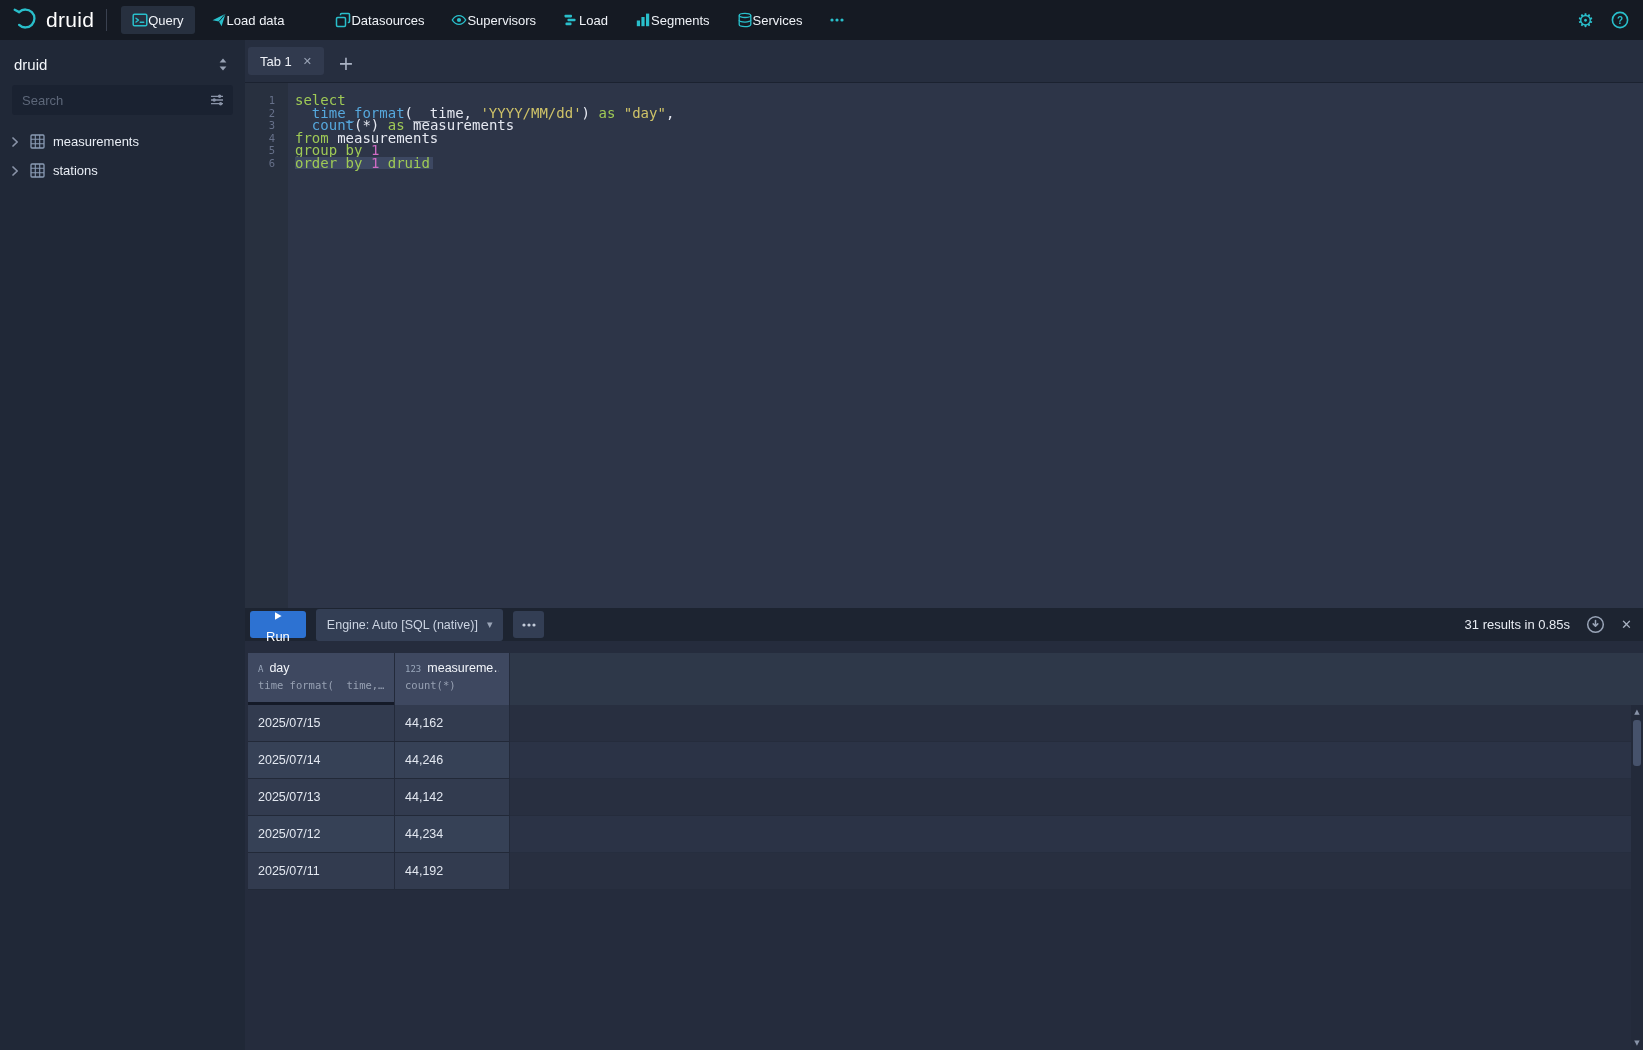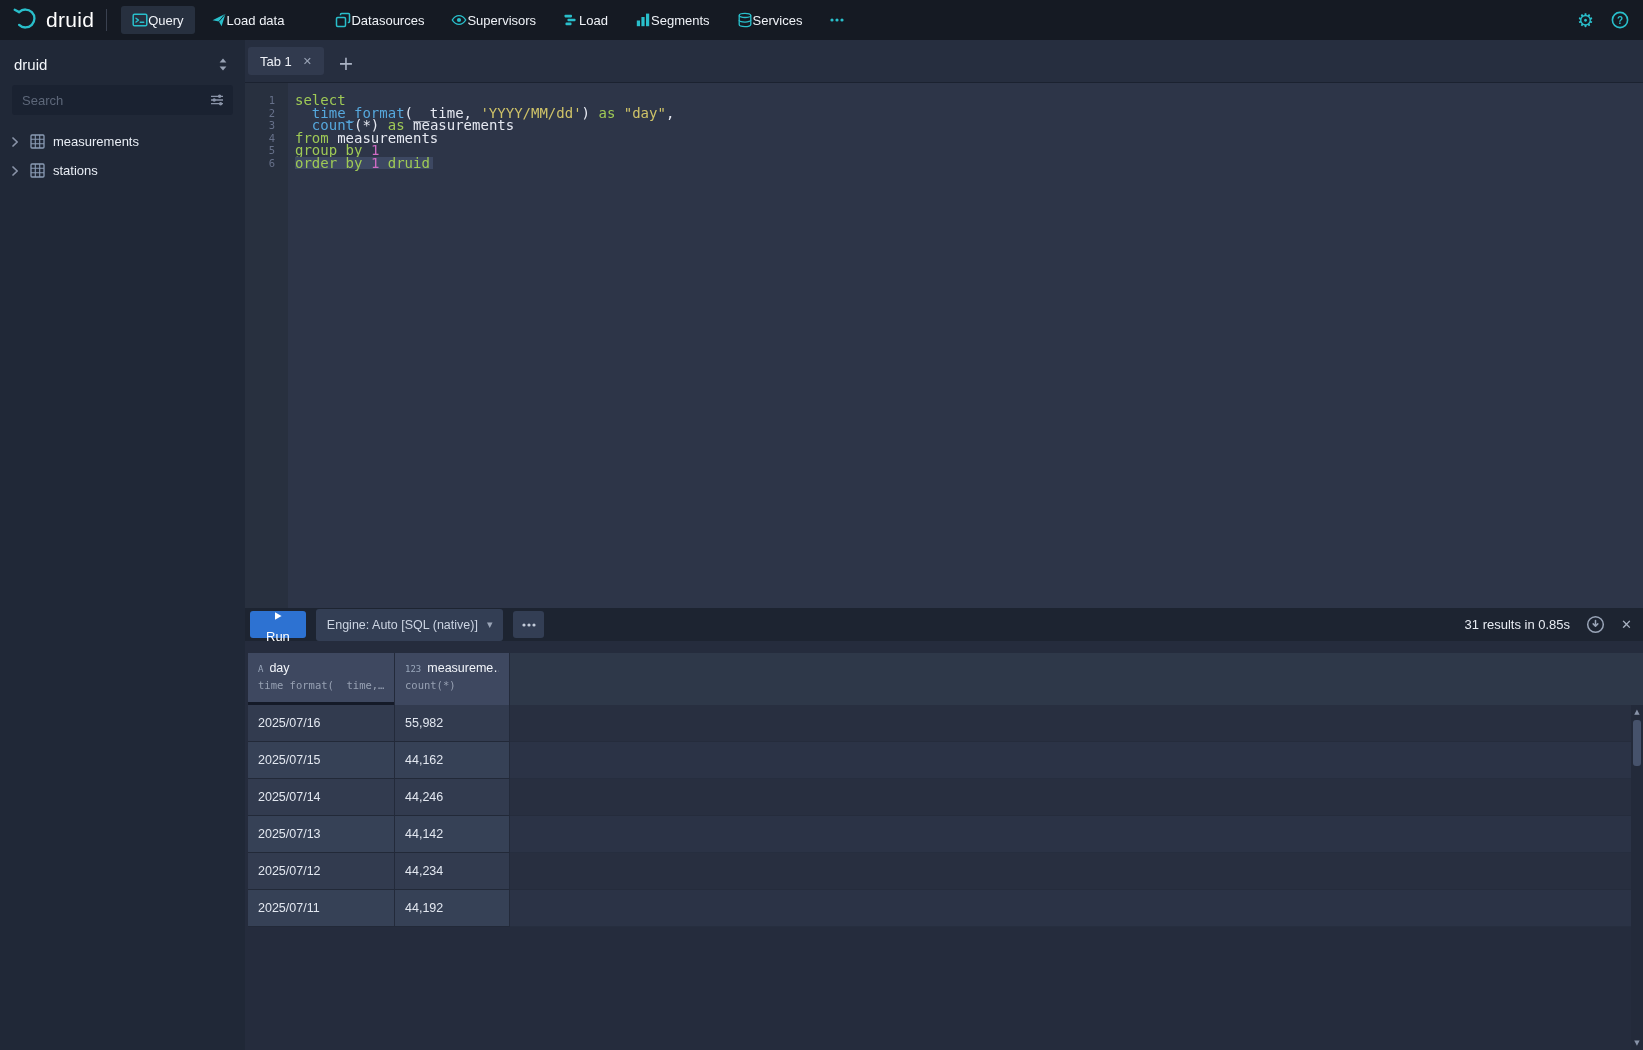--- a/index.html
+++ b/index.html
@@ -317,25 +317,20 @@
           <div class="rh-expr">time_format(__time,…</div>
         </div>
         <div class="rh-cell c1">
           <div class="rh-name"><span class="rh-badge">123</span><span>measureme…</span></div>
           <div class="rh-expr">count(*)</div>
         </div>
         <div class="rh-fill"></div>
       </div>
     <div class="rbody">
         <div class="rrow">
-          <div class="rcell c0">2025/07/16</div>
-          <div class="rcell c1">55,982</div>
-          <div class="rfill"></div>
-        </div>
-        <div class="rrow">
           <div class="rcell c0">2025/07/15</div>
           <div class="rcell c1">44,162</div>
           <div class="rfill"></div>
         </div>
         <div class="rrow">
           <div class="rcell c0">2025/07/14</div>
           <div class="rcell c1">44,246</div>
           <div class="rfill"></div>
         </div>
         <div class="rrow">

